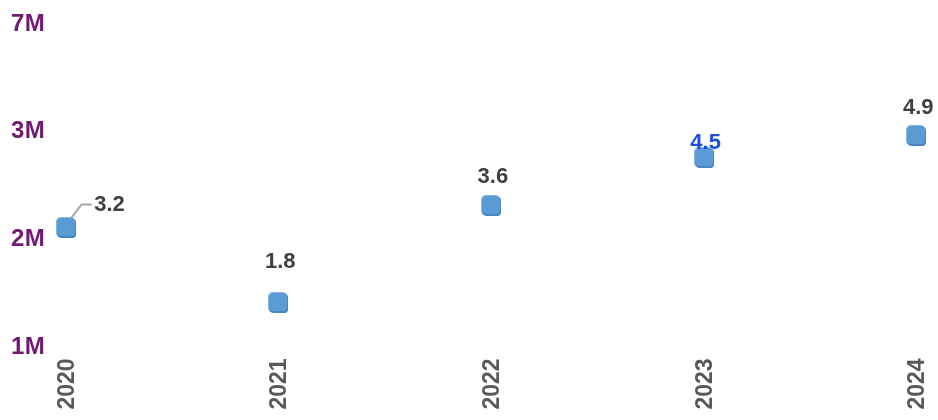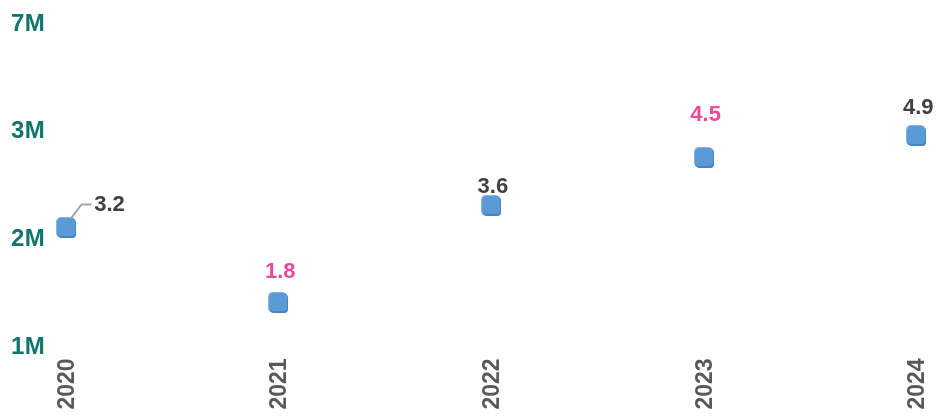--- a/index.html
+++ b/index.html
@@ -15,21 +15,21 @@
     overflow: hidden;
     font-family: "Liberation Sans", sans-serif;
   }
   .y-tick {
     position: absolute;
     left: 11px;
     height: 30px;
     line-height: 30px;
     font-size: 24px;
     font-weight: 700;
-    color: #0f766e;
+    color: #701a75;
     letter-spacing: 0.5px;
     white-space: nowrap;
   }
   .x-tick {
     position: absolute;
     width: 64px;
     height: 64px;
     display: flex;
     align-items: center;
     justify-content: center;
@@ -82,21 +82,21 @@
       <div class="x-tick" style="left: 33.5px; top: 352px;">2020</div>
       <div class="x-tick" style="left: 246.2px; top: 352px;">2021</div>
       <div class="x-tick" style="left: 458.9px; top: 352px;">2022</div>
       <div class="x-tick" style="left: 671.6px; top: 352px;">2023</div>
       <div class="x-tick" style="left: 884.3px; top: 352px;">2024</div>
     </div>
   <div id="plot-area">
       <div class="marker" style="left: 55.5px; top: 216.92px; background: rgb(91, 155, 213);"></div>
       <div class="data-label" style="color: rgb(64, 64, 64); left: 74.5px; top: 190.42px;">3.2</div>
       <div class="marker" style="left: 268.2px; top: 292.38px; background: rgb(91, 155, 213);"></div>
-      <div class="data-label" style="color: #ec4899; left: 245.2px; top: 257px;">1.8</div>
+      <div class="data-label" style="color: #404040; left: 245.2px; top: 247px;">1.8</div>
       <div class="marker" style="left: 480.9px; top: 195.36px; background: rgb(91, 155, 213);"></div>
-      <div class="data-label" style="color: rgb(64, 64, 64); left: 457.9px; top: 172px;">3.6</div>
+      <div class="data-label" style="color: rgb(64, 64, 64); left: 457.9px; top: 162px;">3.6</div>
       <div class="marker" style="left: 693.6px; top: 146.85px; background: rgb(91, 155, 213);"></div>
-      <div class="data-label" style="color: #ec4899; left: 670.6px; top: 100px;">4.5</div>
+      <div class="data-label" style="color: #1d4ed8; left: 670.6px; top: 128px;">4.5</div>
       <div class="marker" style="left: 906.3px; top: 125.29px; background: rgb(91, 155, 213);"></div>
       <div class="data-label" style="color: rgb(64, 64, 64); left: 883.3px; top: 92.79px;">4.9</div>
     </div>
 </div>
 
 </body></html>

